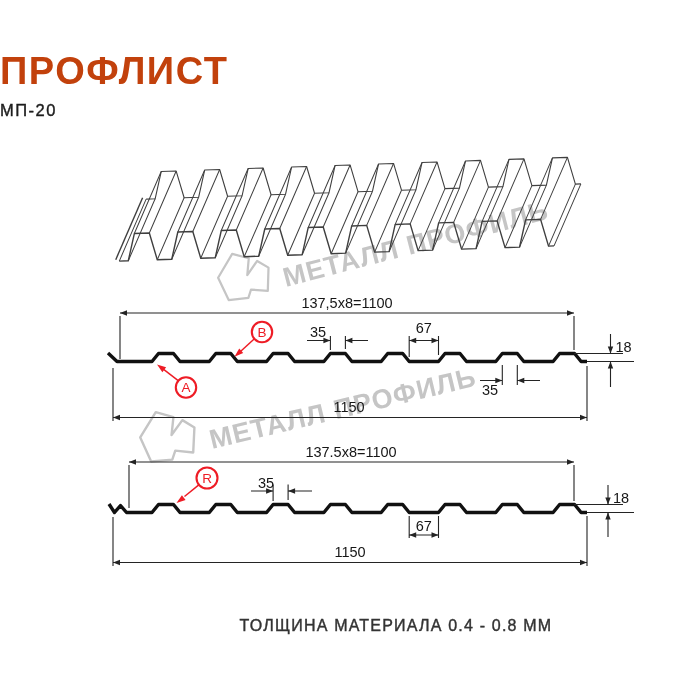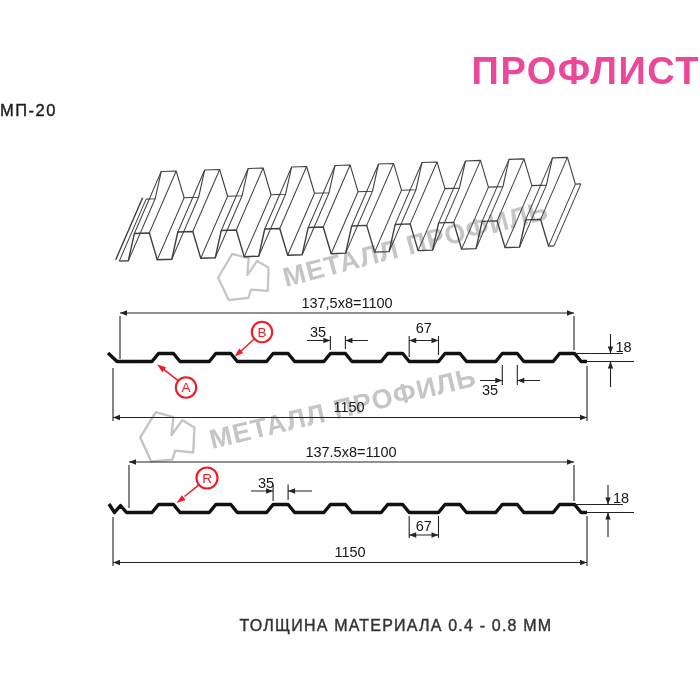--- a/index.html
+++ b/index.html
@@ -1,22 +1,22 @@
 <!DOCTYPE html>
 <html><head>
 <meta charset="utf-8">
 <style>
   html,body{margin:0;padding:0;background:#ffffff;}
   .stage{
     position:relative;width:700px;height:700px;background:#ffffff;overflow:hidden;
     font-family:"Liberation Sans",sans-serif;
   }
   .title{
-    position:absolute;top:50px;left:0;width:700px;text-align:right;
-    font-size:38px;font-weight:bold;letter-spacing:1.5px;color:#ec4899;
+    position:absolute;top:50px;left:0;width:700px;text-align:left;
+    font-size:38px;font-weight:bold;letter-spacing:1.5px;color:#c2410c;
   }
   .subtitle{
     position:absolute;top:101px;left:0;width:700px;text-align:left;
     font-size:16.5px;letter-spacing:1.5px;color:#1d1d1d;-webkit-text-stroke:0.4px #1d1d1d;
   }
   .footer{
     position:absolute;top:617px;left:0;width:700px;text-align:center;
     font-size:16px;letter-spacing:1.2px;color:#333;padding-left:46px;-webkit-text-stroke:0.4px #333;
   }
   .wm{

